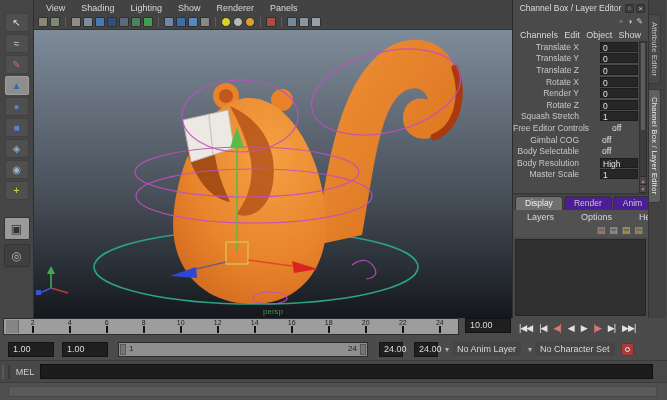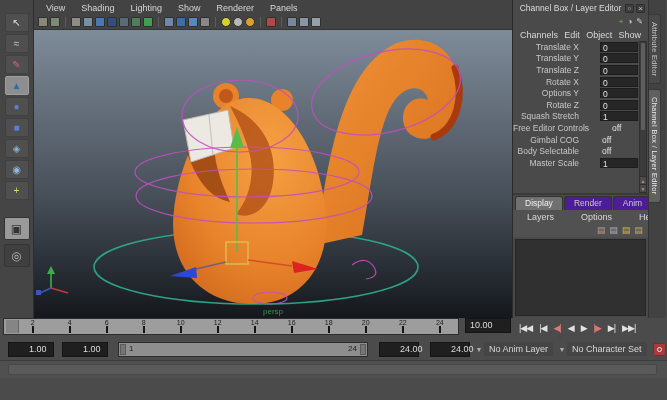--- a/index.html
+++ b/index.html
@@ -82,23 +82,23 @@
 .tick{position:absolute;top:0;bottom:0;width:14px;transform:translateX(-50%)}
 .tick-num{font-size:7px;color:#1c1c1c;text-align:center;line-height:7px}
 .tick-bar{width:2px;height:7px;background:#141414;margin:0 auto}
 .current-time{width:46px;height:15px;background:#1f1f1f;border:1px solid #141414;color:#ddd;
   font-size:9px;line-height:13px;padding-left:4px;margin-left:6px}
 .playback{display:flex;align-items:center;gap:1px;margin-left:5px;flex:1}
 .pb-btn{padding:1px 3px;color:#e2e2e2;font-size:9px;letter-spacing:-1px;line-height:13px}
 
 .range-row{height:22px;display:flex;align-items:center;background:#4b4b4b;padding-left:8px}
 .nfield{background:#1f1f1f;border:1px solid #141414;color:#ddd;height:15px;line-height:13px;
-  padding-left:20px;font-size:9px}
+  padding-left:4px;font-size:9px}
 .f-w46{width:46px;margin-right:8px}
-.f-w40{width:40px;margin-left:11px}
+.f-w40{width:24px;margin-left:11px}
 .range-slider{position:relative;width:250px;height:15px;background:#8e8e8e;
   border:1px solid #2c2c2c;margin-left:2px;flex:none}
 .rs-handle{position:absolute;top:1px;bottom:1px;width:6px;background:#757575;border:1px solid #5a5a5a}
 .rs-handle.left{left:1px}.rs-handle.right{right:1px}
 .rs-min{position:absolute;left:10px;top:1px;font-size:8px;color:#222}
 .rs-max{position:absolute;right:10px;top:1px;font-size:8px;color:#222}
 .dd-arrow{color:#b0b0b0;font-size:8px;margin:0 3px 0 7px}
 .flat-field{color:#d8d8d8;font-size:9px;padding:2px 5px;background:#454545;border-radius:2px;white-space:nowrap}
 .autokey{width:13px;height:13px;background:#a83c3c;border:1px solid #7e2a2a;border-radius:2px;
   margin-left:6px;display:flex;align-items:center;justify-content:center}
@@ -269,21 +269,21 @@
             </div>
             <div class="ch-row">
               <div class="ch-label">Translate Z</div>
               <div class="ch-value boxed">0</div>
             </div>
             <div class="ch-row">
               <div class="ch-label">Rotate X</div>
               <div class="ch-value boxed">0</div>
             </div>
             <div class="ch-row">
-              <div class="ch-label">Options Y</div>
+              <div class="ch-label">Render Y</div>
               <div class="ch-value boxed">0</div>
             </div>
             <div class="ch-row">
               <div class="ch-label">Rotate Z</div>
               <div class="ch-value boxed">0</div>
             </div>
             <div class="ch-row">
               <div class="ch-label">Squash Stretch</div>
               <div class="ch-value boxed">1</div>
             </div>
@@ -291,20 +291,24 @@
               <div class="ch-label">Free Editor Controls</div>
               <div class="ch-value">off</div>
             </div>
             <div class="ch-row">
               <div class="ch-label">Gimbal COG</div>
               <div class="ch-value">off</div>
             </div>
             <div class="ch-row">
               <div class="ch-label">Body Selectable</div>
               <div class="ch-value">off</div>
+            </div>
+            <div class="ch-row">
+              <div class="ch-label">Body Resolution</div>
+              <div class="ch-value boxed">High</div>
             </div>
             <div class="ch-row">
               <div class="ch-label">Master Scale</div>
               <div class="ch-value boxed">1</div>
             </div>
           </div>
         <div class="cb-scroll">
           <div class="cb-thumb"></div>
           <div class="cb-arrows">
             <div class="cb-arrow">▲</div>
@@ -417,17 +421,22 @@
     <div class="nfield f-w40">24.00</div>
     <span class="dd-arrow">▾</span>
     <div class="flat-field">No Anim Layer</div>
     <span class="dd-arrow">▾</span>
     <div class="flat-field">No Character Set</div>
     <div class="autokey">
         <span class="key-dot"></span>
       </div>
   </div>
 
+  <div class="mel-row">
+    <div class="grip"></div>
+    <div class="mel-label">MEL</div>
+    <input class="mel-input" type="text" value="" style="">
+  </div>
 
   <div class="help-row">
     <div class="help-strip"></div>
   </div>
 </div>
 
 </body></html>

